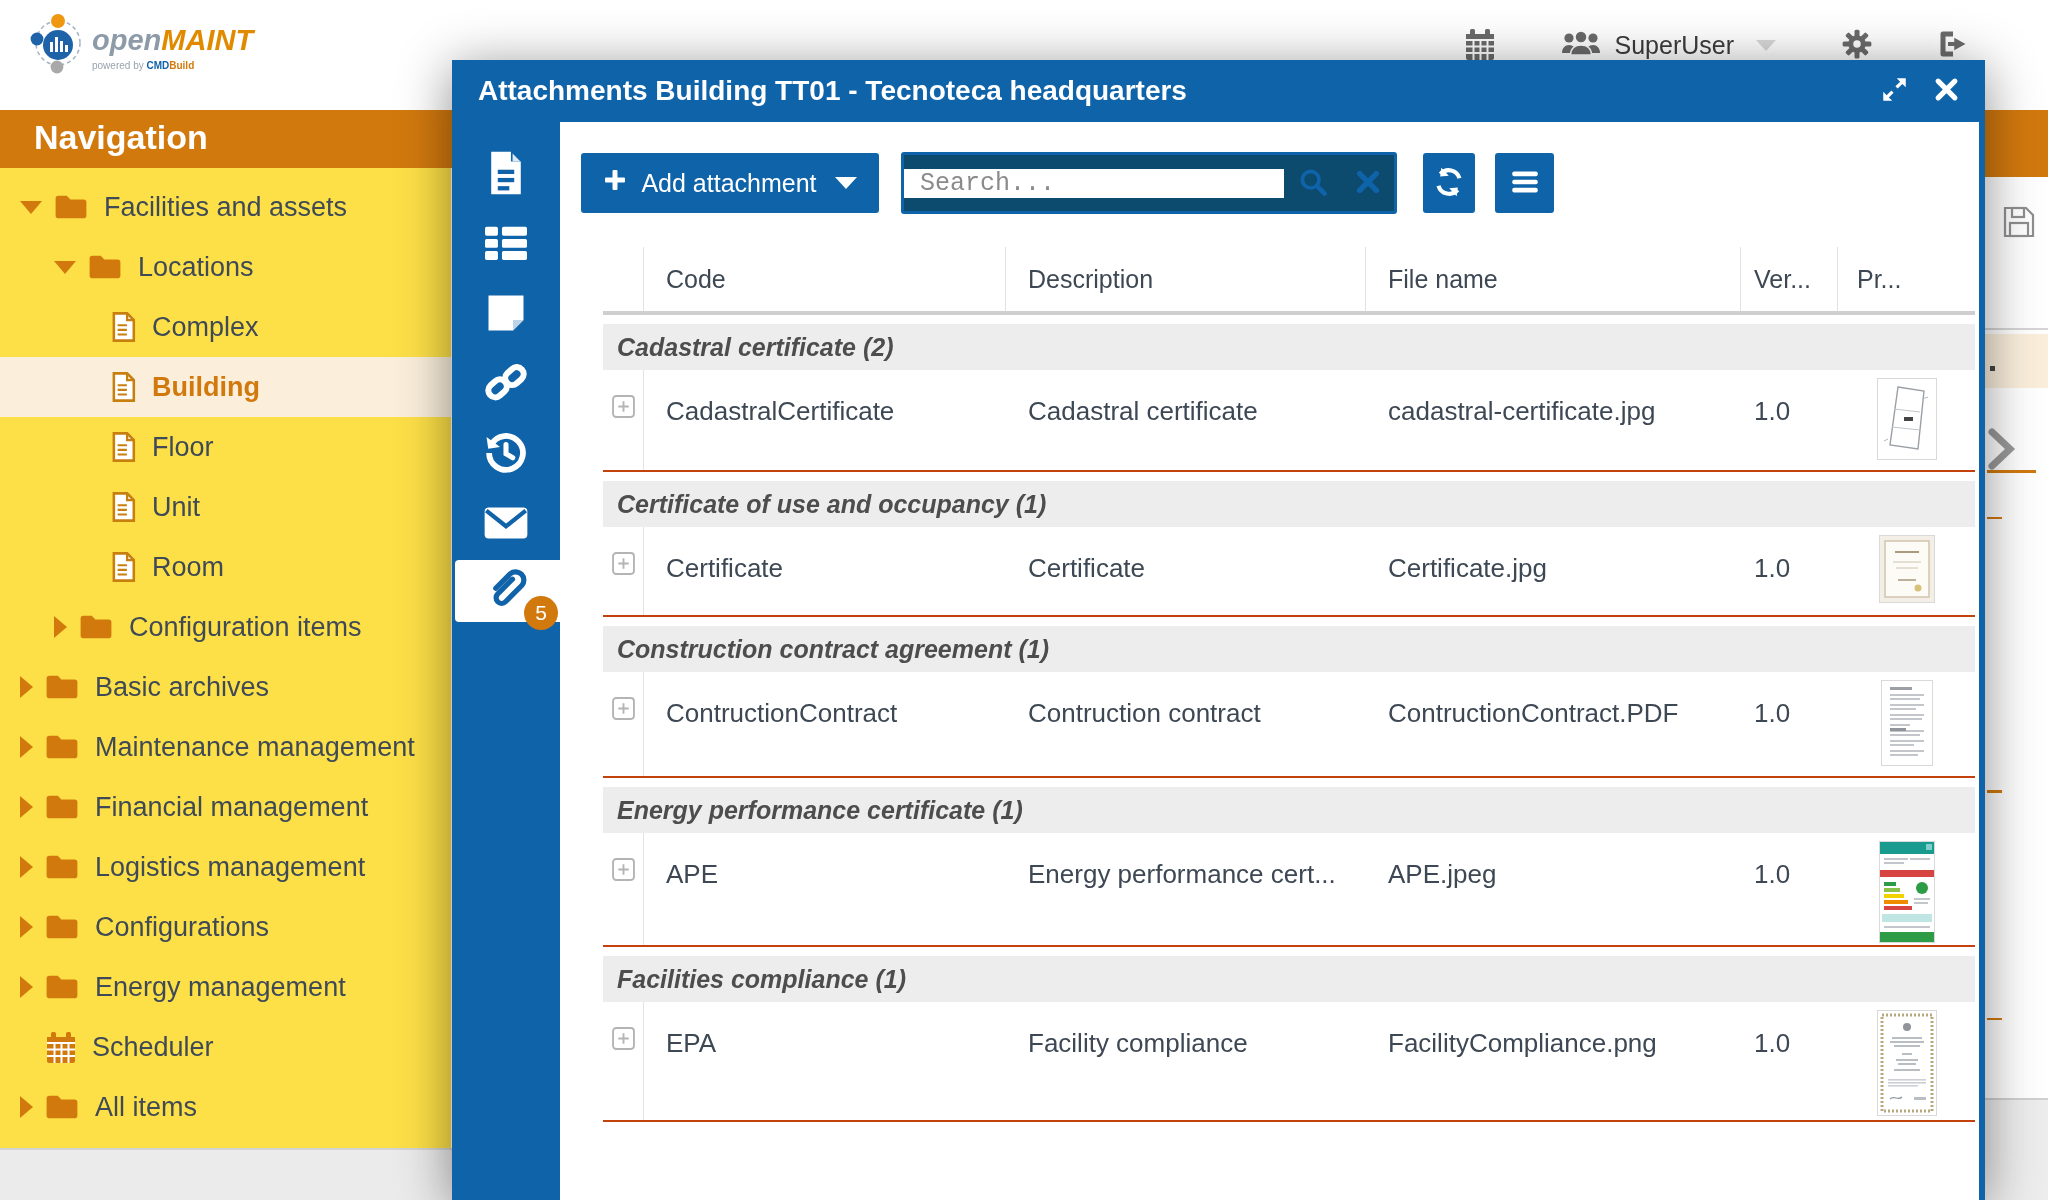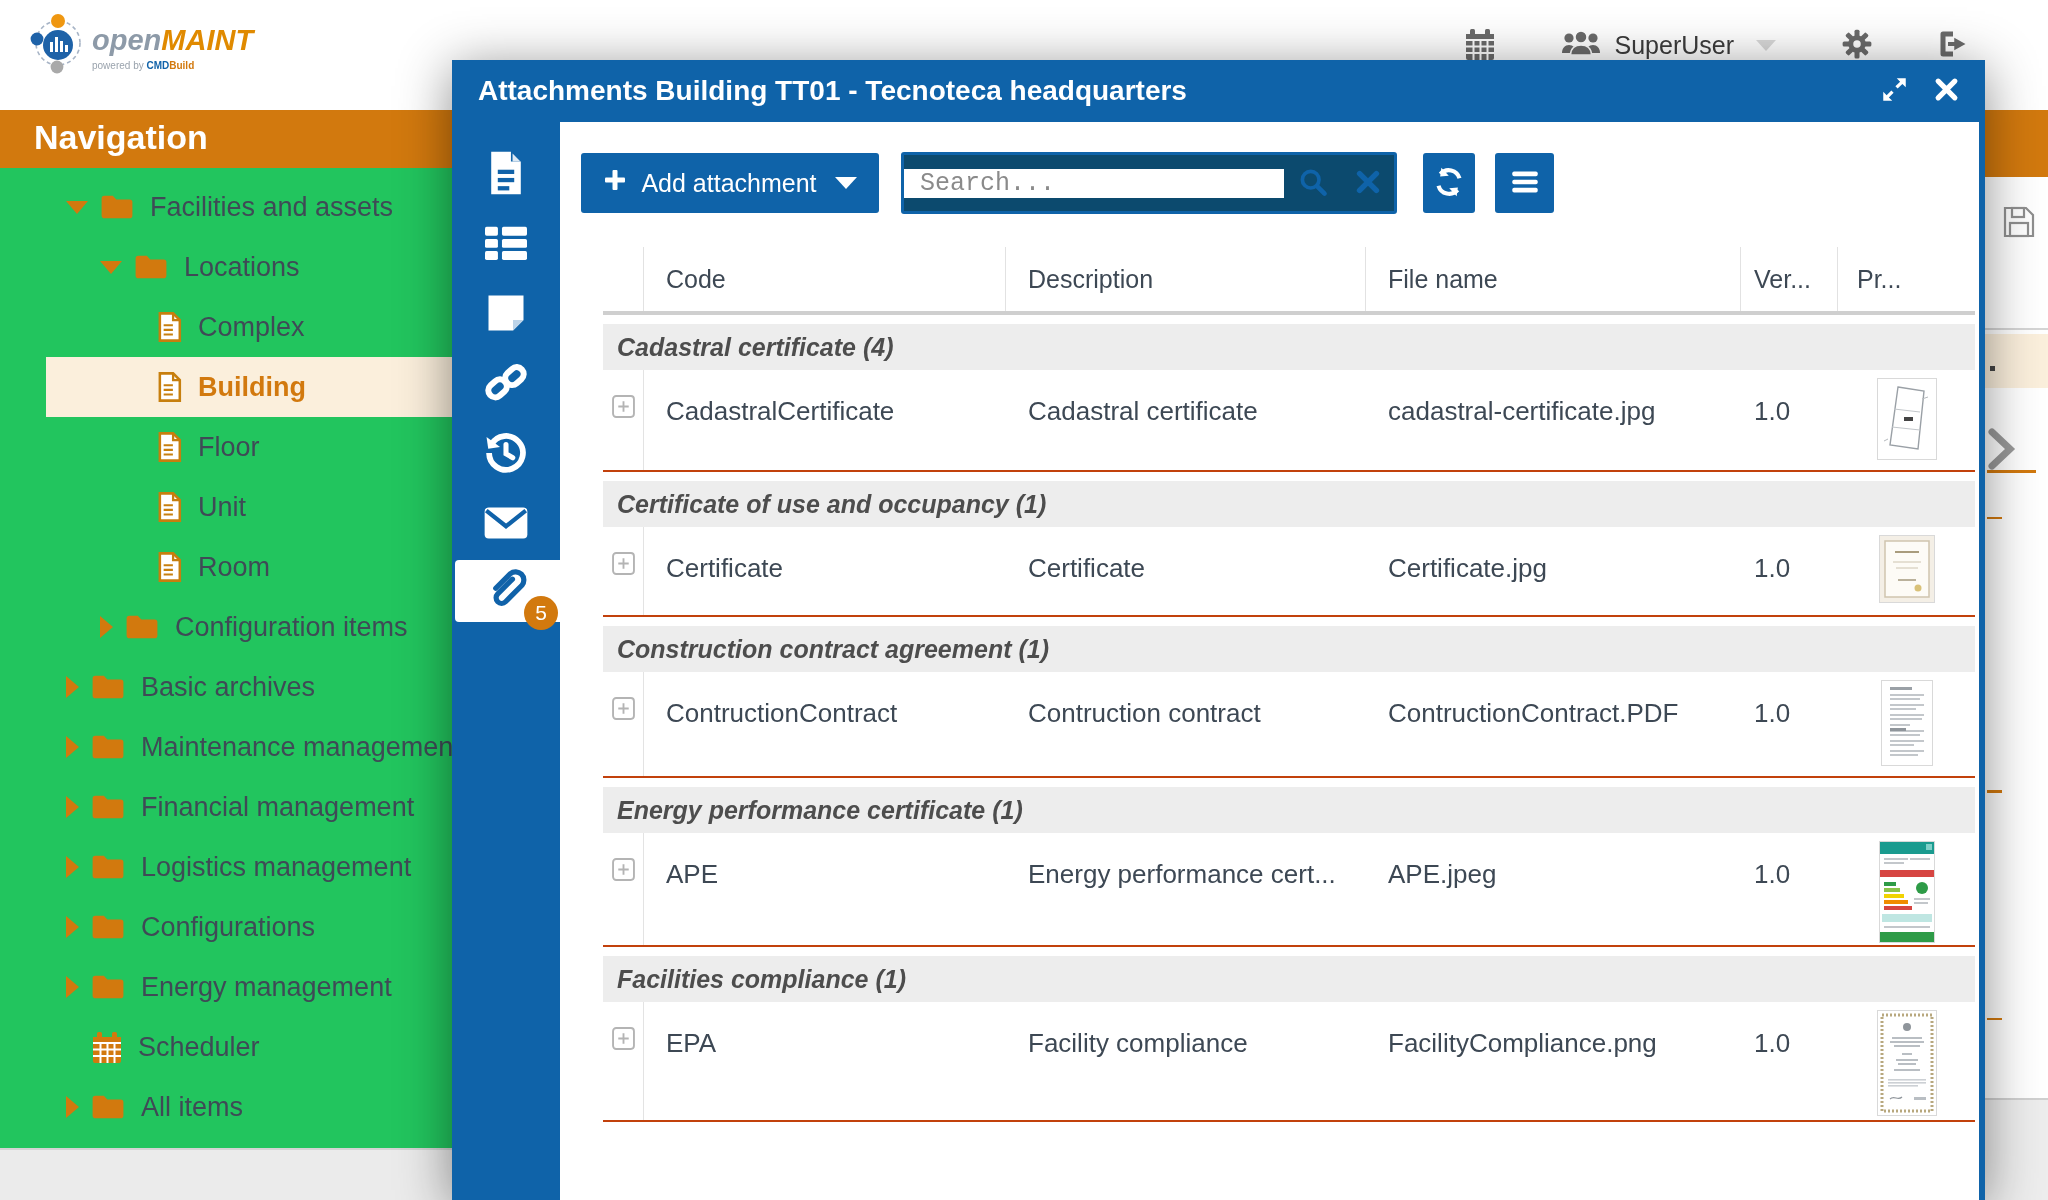--- a/index.html
+++ b/index.html
@@ -16,21 +16,21 @@
   .powered i{color:#d2790e;font-style:normal;font-weight:bold;}
   .topbar-actions{position:absolute;right:80px;top:28px;display:flex;align-items:center;gap:9px;}
   .top-btn{display:flex;align-items:center;border:none;background:none;cursor:pointer;padding:0;}
   .user-label{font-size:25px;color:#3c3c3c;margin-left:14px;}
   .user-caret{width:0;height:0;border-left:10px solid transparent;border-right:10px solid transparent;
               border-top:11px solid #d9d9d9;margin-left:22px;}
   .ta-gap{width:48px;}
   
   .orange-bar{position:absolute;left:0;top:110px;width:2048px;height:58px;background:#d2790e;z-index:1;}
   .nav-title{position:absolute;left:34px;top:8px;color:#fff;font-size:34px;font-weight:600;}
-  .sidebar{position:absolute;left:0;top:168px;width:451px;height:980px;background:#22c55e;z-index:1;padding-left:46px;}
+  .sidebar{position:absolute;left:0;top:168px;width:451px;height:980px;background:#fde047;z-index:1;}
   .tree{padding-top:9px;}
   .tree-item{position:relative;height:60px;display:flex;align-items:center;font-size:27px;color:#3f4a56;cursor:pointer;}
   .tree-item.sel{background:#fbefdc;}
   .tree-item.sel .t-label{color:#d2790e;font-weight:bold;}
   .t-caret{width:0;height:0;flex:none;}
   .caret-down{border-left:11px solid transparent;border-right:11px solid transparent;border-top:13px solid #d2790e;}
   .caret-right{border-top:11px solid transparent;border-bottom:11px solid transparent;border-left:13px solid #d2790e;}
   .lvl0 .t-caret{margin-left:20px;}
   .lvl1 .t-caret{margin-left:54px;}
   .t-ico{flex:none;margin-left:12px;display:flex;align-items:center;}
@@ -576,21 +576,21 @@
         <div class="grid">
           <div class="grid-head">
             <div class="hc c0"></div>
             <div class="hc c1">Code</div>
             <div class="hc c2">Description</div>
             <div class="hc c3">File name</div>
             <div class="hc c4">Ver...</div>
             <div class="hc c5">Pr...</div>
           </div>
 
-          <div class="group-band">Cadastral certificate (4)</div>
+          <div class="group-band">Cadastral certificate (2)</div>
           <div class="drow rh1">
             <div class="dc dc0"><span>
               <svg width="23" height="23" viewBox="0 0 22 22">
                     <rect x="1" y="1" width="20" height="20" rx="3" fill="#fff" stroke="#b4b4b4" stroke-width="1.8"></rect>
                     <path d="M11 6v10M6 11h10" stroke="#b4b4b4" stroke-width="1.8"></path>
                   </svg></span>
             </div>
             <div class="dc dc1">CadastralCertificate</div>
             <div class="dc dc2">Cadastral certificate</div>
             <div class="dc dc3">cadastral-certificate.jpg</div>

